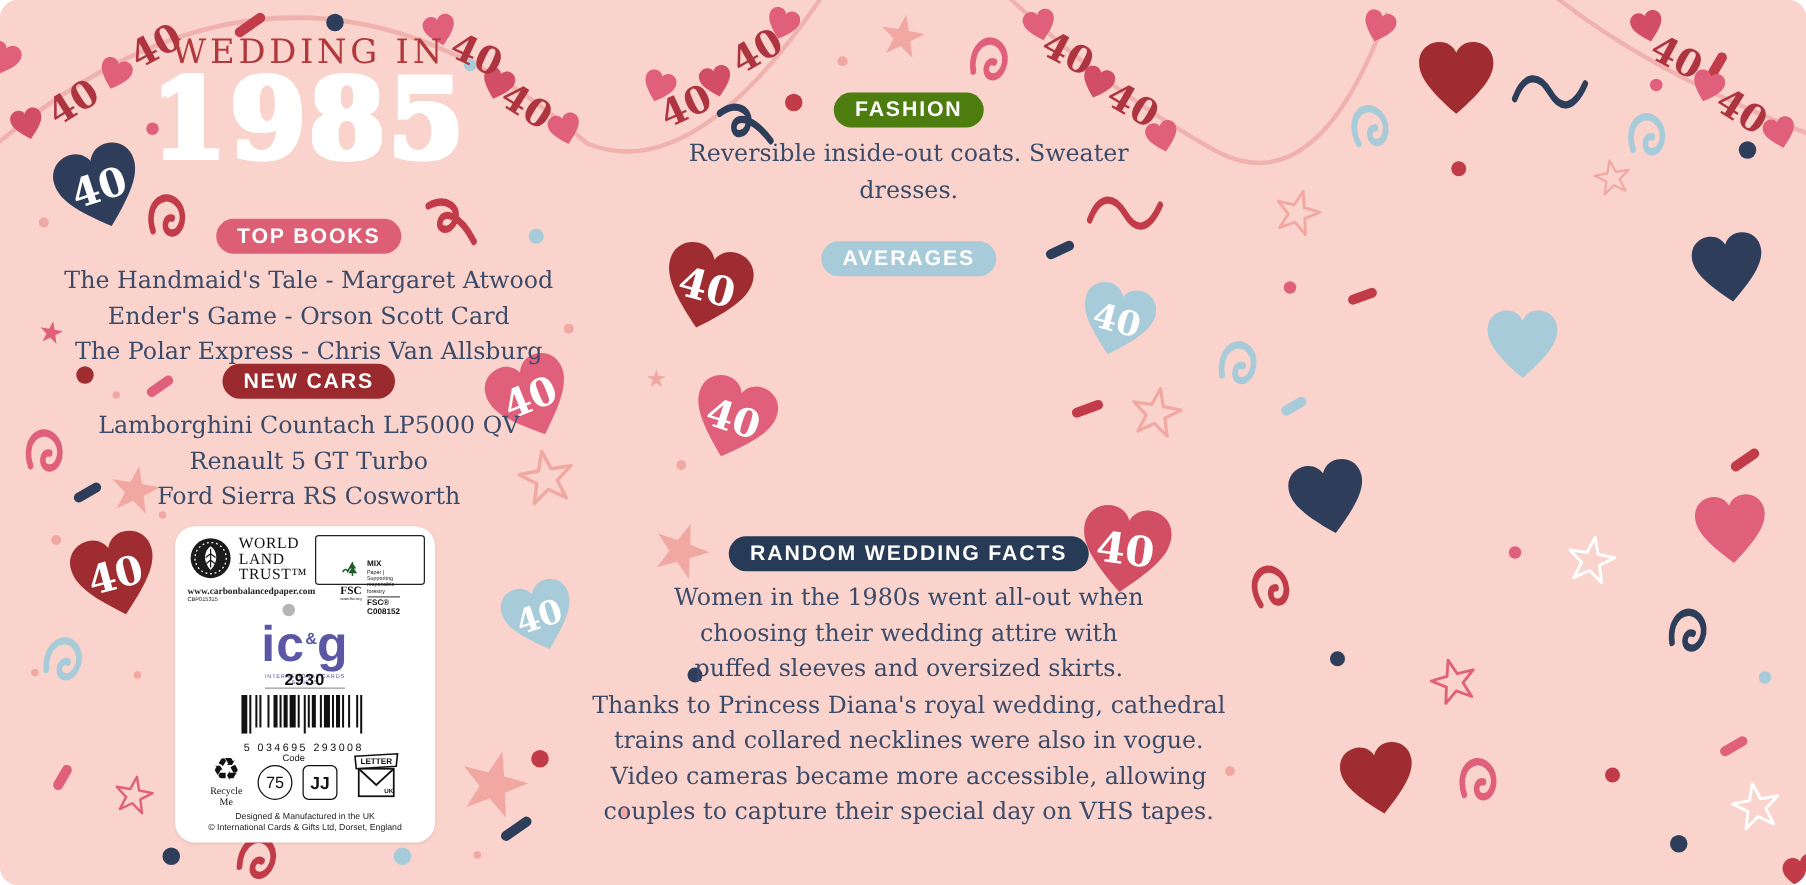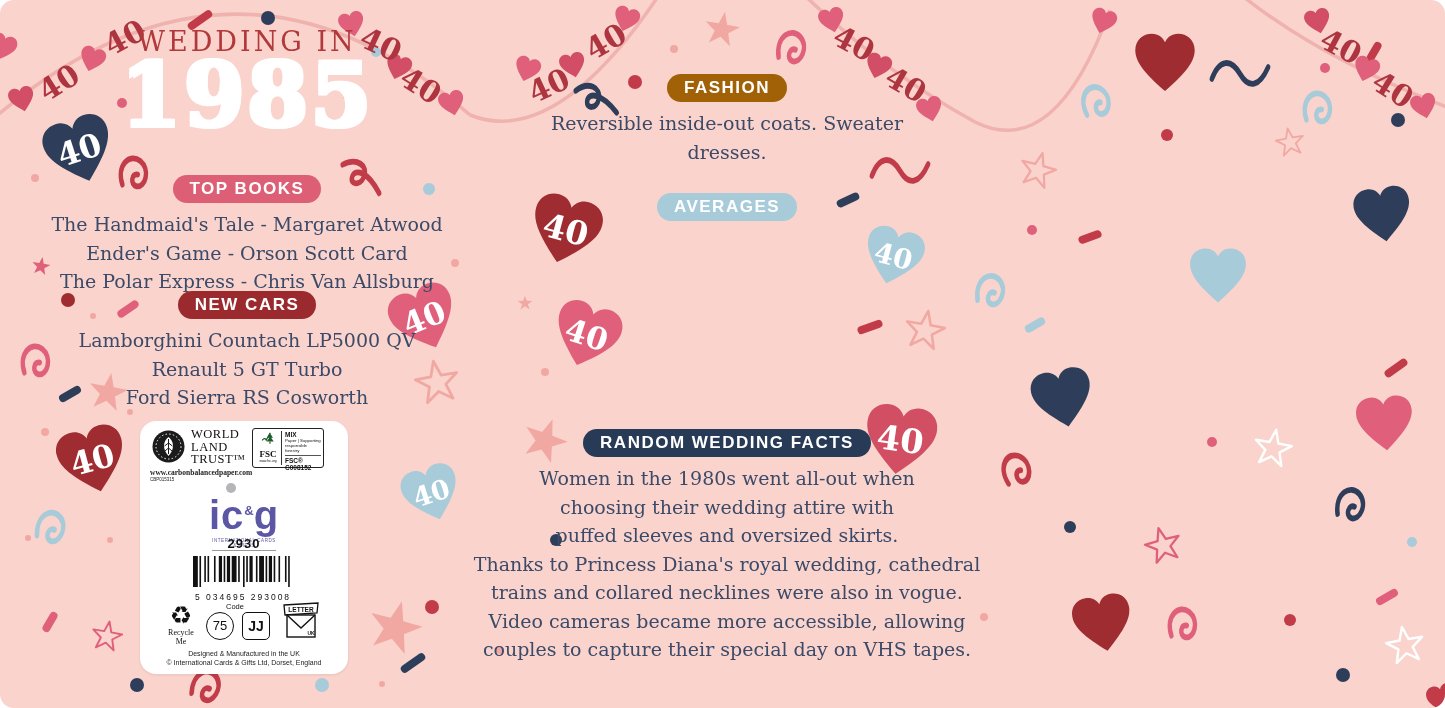--- a/index.html
+++ b/index.html
@@ -31,22 +31,22 @@
   #sec-facts{left:447px;top:429px;width:560px;}
 
   
   #label{position:absolute;left:140px;top:421px;width:208px;height:253px;background:#fff;
          border-radius:16px;box-shadow:0 1px 3px rgba(0,0,0,.08);font-family:"Liberation Sans",sans-serif;color:#111;}
   #label *{box-sizing:border-box;}
   #wlt{position:absolute;left:10px;top:7px;display:flex;gap:4px;align-items:flex-start;}
   #wlt-text{font-family:"Liberation Serif",serif;font-weight:normal;font-size:12.5px;line-height:12.5px;letter-spacing:.5px;}
   #carbon-url{position:absolute;left:10px;top:47px;font-family:"Liberation Serif",serif;font-weight:bold;font-size:7.5px;color:#222;}
   #carbon-ref{position:absolute;left:10px;top:56px;font-size:4.5px;color:#222;}
-  #fsc-box{position:absolute;left:112px;top:7px;width:72px;height:40px;border:1px solid #222;border-radius:3px;
-           display:flex;padding:2px;}
+  #fsc-box{position:absolute;left:112px;top:7px;width:88px;height:40px;border:1px solid #222;border-radius:3px;
+           display:flex;padding:19px;}
   #fsc-left{width:26px;text-align:center;}
   #fsc-left .fsc-word{font-family:"Liberation Serif",serif;font-weight:bold;font-size:9px;line-height:9px;}
   #fsc-left .fsc-url{font-size:3.2px;}
   #fsc-right{flex:1;border-left:.8px solid #333;padding-left:3px;text-align:left;}
   .fsc-mix{font-weight:bold;font-size:6.5px;}
   .fsc-desc{font-size:4.3px;line-height:5px;border-bottom:.7px solid #555;padding-bottom:1.5px;margin-bottom:1.5px;}
   .fsc-cert{font-weight:bold;font-size:6.5px;}
   #icg{position:absolute;left:0;top:62px;width:208px;text-align:center;color:#5b57a5;}
   #icg-dot{display:block;width:10px;height:10px;border-radius:50%;background:#b5b5b8;margin:0 auto 0 86px;}
   #icg-word{font-weight:bold;font-size:40px;line-height:36px;letter-spacing:1px;}
@@ -465,21 +465,21 @@
   <div class="section" id="sec-cars">
     <span class="badge" style="background: rgb(155, 42, 46);">NEW CARS</span>
     <div class="lines">
         <div>Lamborghini Countach LP5000 QV</div>
         <div>Renault 5 GT Turbo</div>
         <div>Ford Sierra RS Cosworth</div>
       </div>
   </div>
 
   <div class="section" id="sec-fashion">
-    <span class="badge" style="background: #a16207;">FASHION</span>
+    <span class="badge" style="background: #4d7c0f;">FASHION</span>
     <div class="lines">
         <div>Reversible inside-out coats. Sweater dresses.</div>
       </div>
   </div>
 
   <div class="section" id="sec-averages">
     <span class="badge" style="background: rgb(167, 203, 217);">AVERAGES</span>
   </div>
 
   <div class="section" id="sec-facts">

